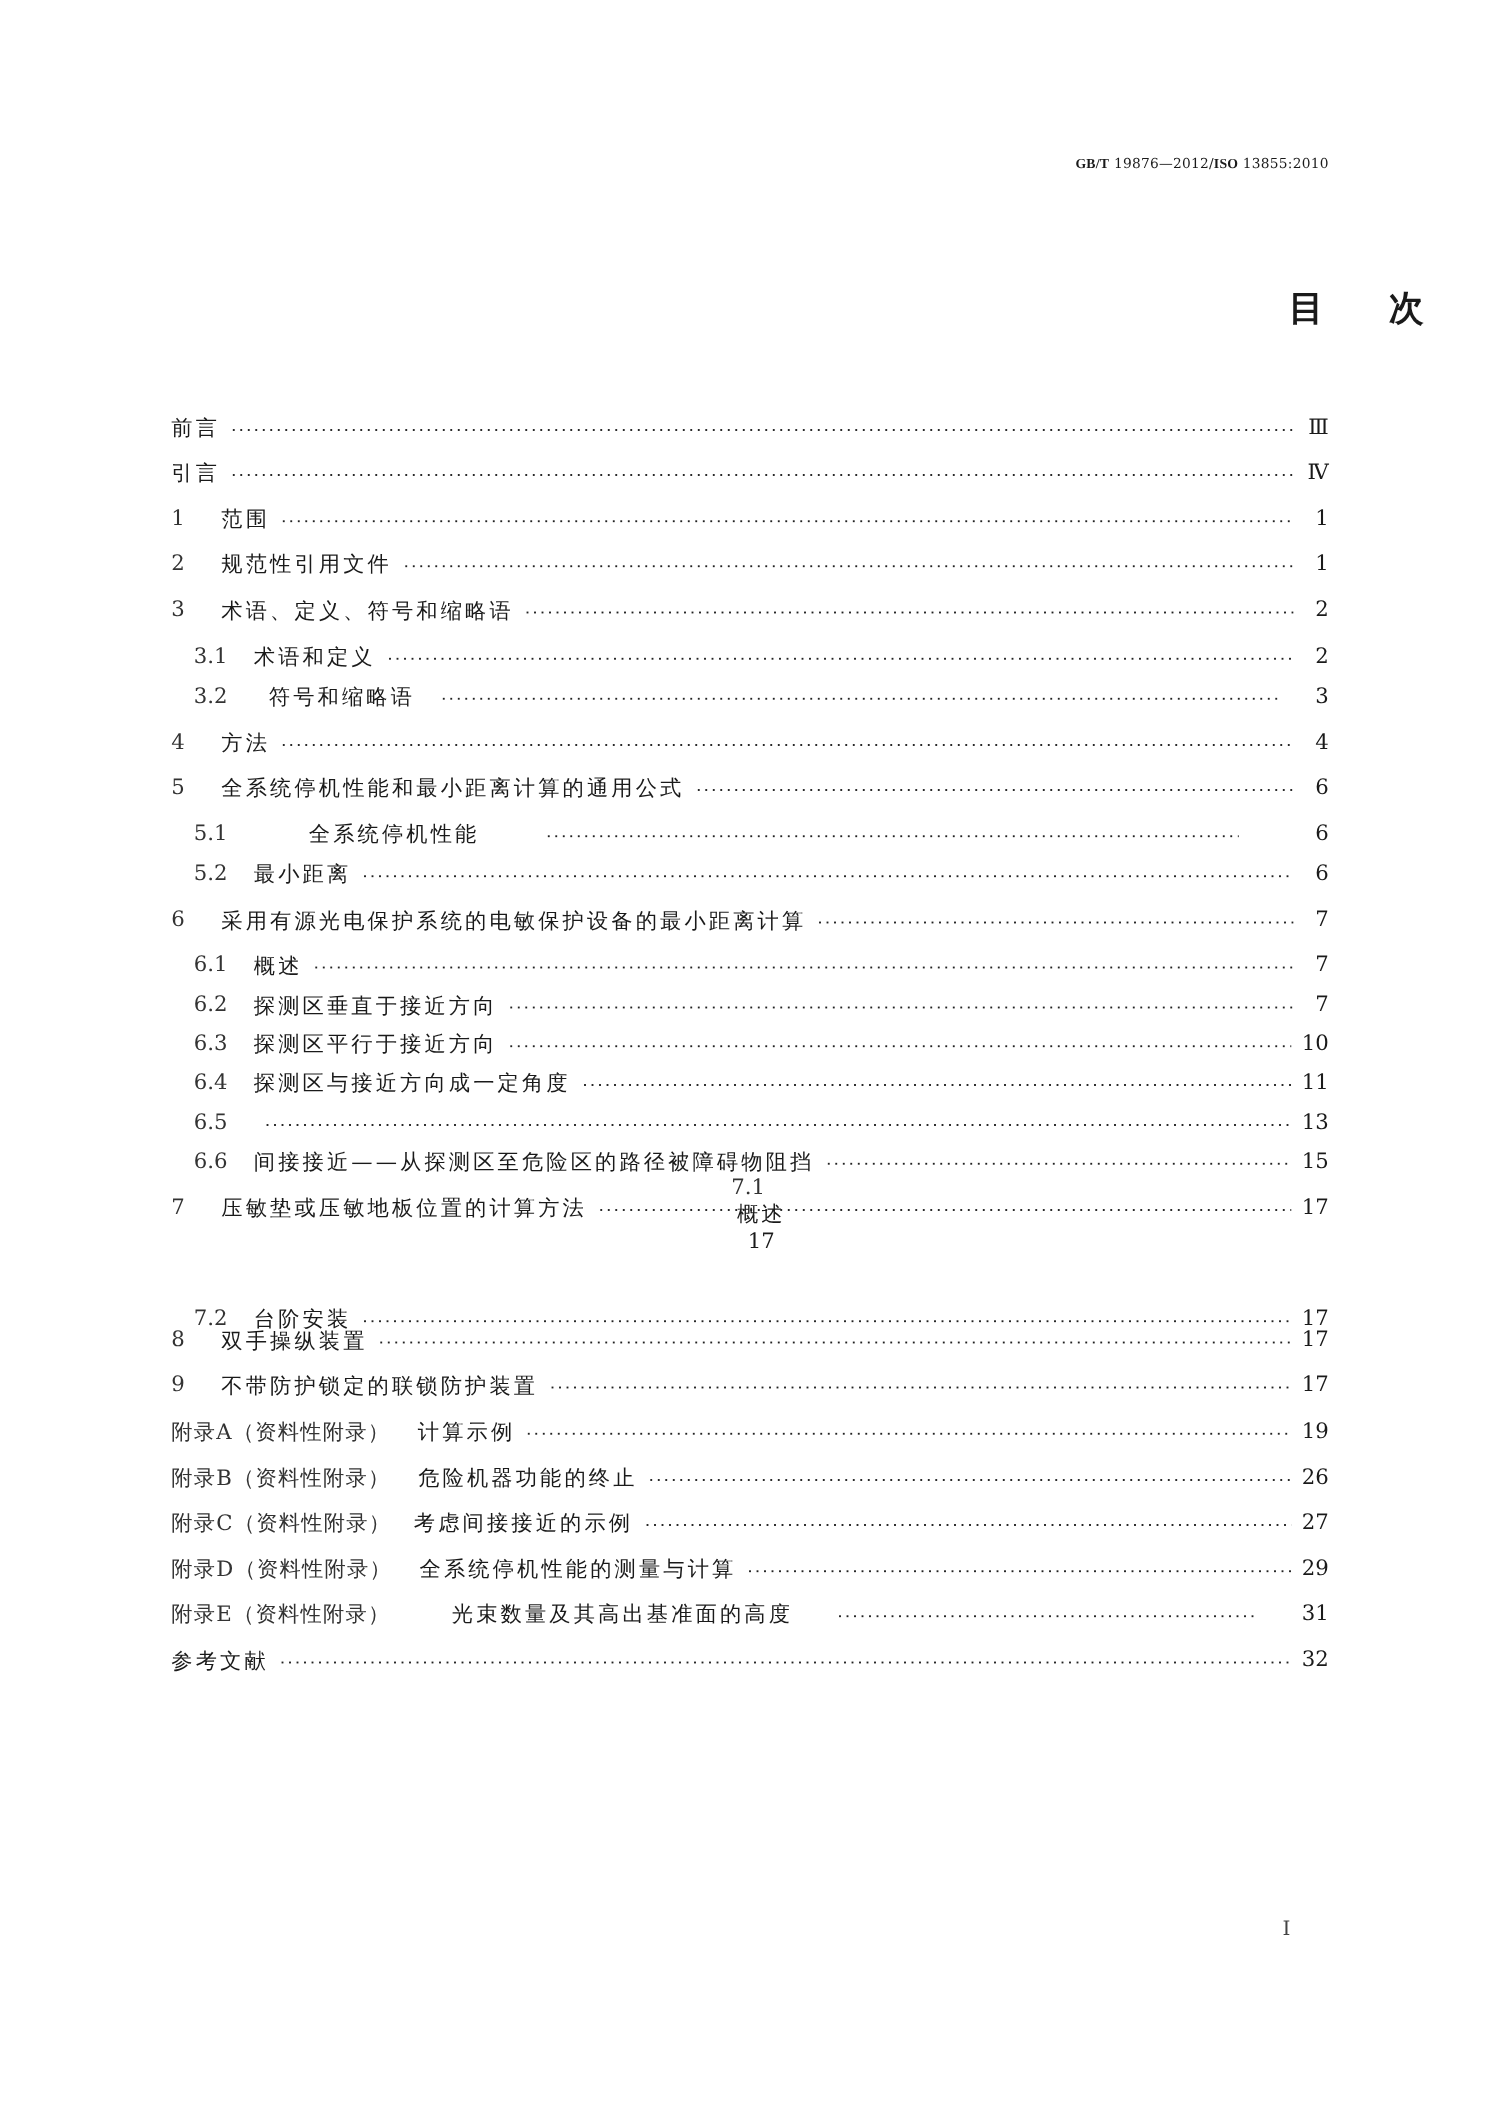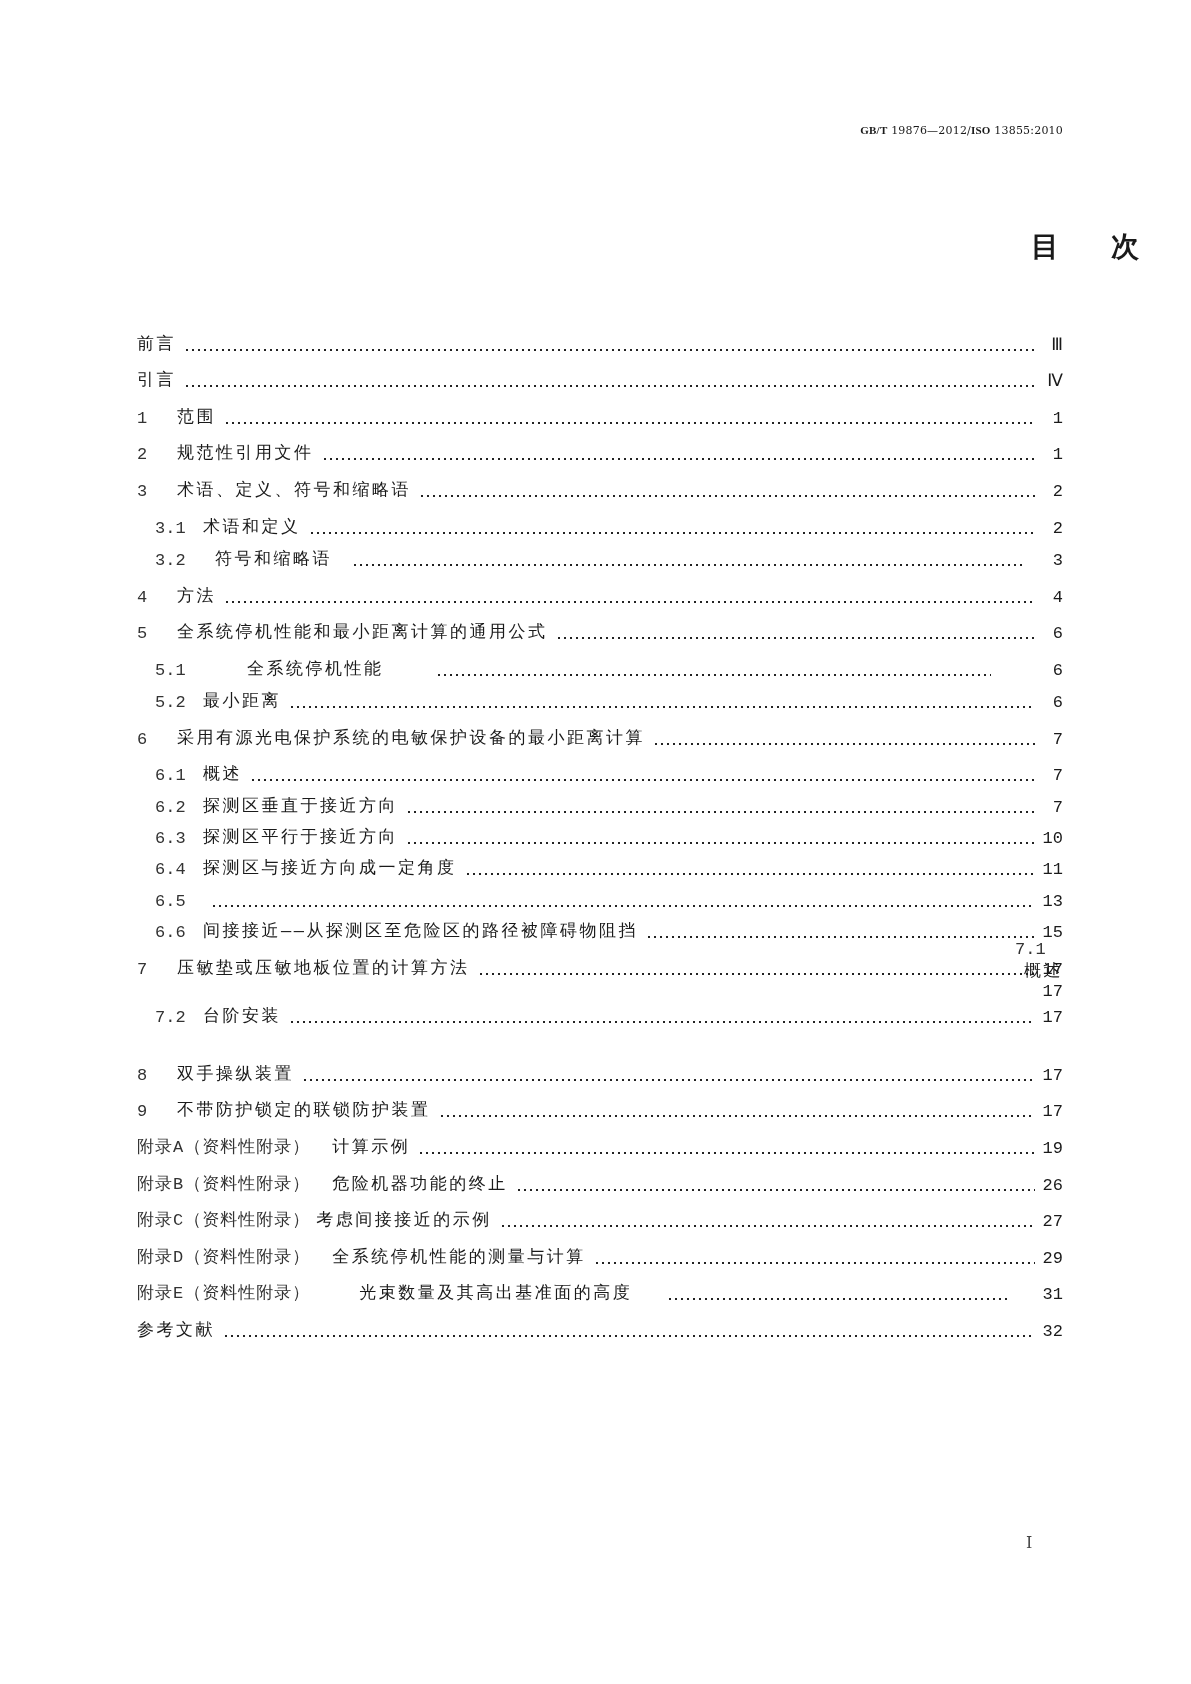--- a/index.html
+++ b/index.html
@@ -6,21 +6,21 @@
   body { width: 1191px; height: 1684px; position: relative; overflow: hidden;
          font-family: "DejaVu Serif", "Liberation Serif", serif; color: #1a1a1a; }
   .std-header { position: absolute; top: 124px; right: 128px; font-size: 11px;
                 letter-spacing: 0.2px; white-space: nowrap; }
   .std-header b { font-family: "Liberation Serif", serif; font-weight: bold; }
   .toc-title { position: absolute; top: 228px; left: 0; width: 1191px; text-align: right;
                font-family: "DejaVu Sans", sans-serif; font-size: 28px; font-weight: bold;
                letter-spacing: 52px; box-sizing: border-box; }
   .toc { position: absolute; left: 137px; width: 926px; top: 0; }
   .toc-row { position: absolute; left: 0; width: 926px; height: 26px; display: flex;
-             align-items: flex-end; font-size: 17px; white-space: nowrap; font-family: Liberation Mono, monospace; }
+             align-items: center; font-size: 17px; white-space: nowrap; }
   .toc-row.sub { left: 18px; width: 908px; }
   .num { display: inline-block; min-width: 30px; margin-right: 10px; color: #333; }
   .sub .num { min-width: 40px; margin-right: 8px; }
   .label { letter-spacing: 2.5px; }
   .leader { flex: 1; height: 14px; margin: 0 8px; overflow: hidden; position: relative; top: 2px;
             background-image: radial-gradient(circle, #222 0.9px, transparent 1.1px);
             background-size: 6px 6px; background-position: 0 4px; background-repeat: repeat-x; }
   .page { min-width: 20px; text-align: right; font-size: 17px; }
   .footer-page { position: absolute; left: 1026px; top: 1533px; font-size: 16px; color: #444; }
 </style>
@@ -144,21 +144,21 @@
       <span class="label">压敏垫或压敏地板位置的计算方法</span>
       <span class="leader"></span>
       <span class="page">17</span>
     </div>
     <div class="toc-row sub" style="top: 940px; flex-direction: column;">
       <span class="num">7.1</span>
       <span class="label">概述</span>
       <span class="leader"></span>
       <span class="page">17</span>
     </div>
-    <div class="toc-row sub" style="top: 1001px;">
+    <div class="toc-row sub" style="top: 1042px;">
       <span class="num">7.2</span>
       <span class="label">台阶安装</span>
       <span class="leader"></span>
       <span class="page">17</span>
     </div>
     <div class="toc-row" style="top: 1059px;">
       <span class="num">8</span>
       <span class="label">双手操纵装置</span>
       <span class="leader"></span>
       <span class="page">17</span>
@@ -175,21 +175,21 @@
       <span class="leader"></span>
       <span class="page">19</span>
     </div>
     <div class="toc-row" style="top: 1169px;">
       <span class="num" style="min-width: auto; margin-right: 22px; letter-spacing: 1px;">附录B（资料性附录）</span>
       <span class="label">危险机器功能的终止</span>
       <span class="leader"></span>
       <span class="page">26</span>
     </div>
     <div class="toc-row" style="top: 1205px;">
-      <span class="num" style="min-width: auto; margin-right: 6px; letter-spacing: 1px;">附录C（资料性附录）</span>
+      <span class="num" style="min-width: auto; margin-right: 18px; letter-spacing: 1px;">附录C（资料性附录）</span>
       <span class="label">考虑间接接近的示例</span>
       <span class="leader"></span>
       <span class="page">27</span>
     </div>
     <div class="toc-row" style="top: 1242px;">
       <span class="num" style="min-width: auto; margin-right: 22px; letter-spacing: 1px;">附录D（资料性附录）</span>
       <span class="label">全系统停机性能的测量与计算</span>
       <span class="leader"></span>
       <span class="page">29</span>
     </div>

